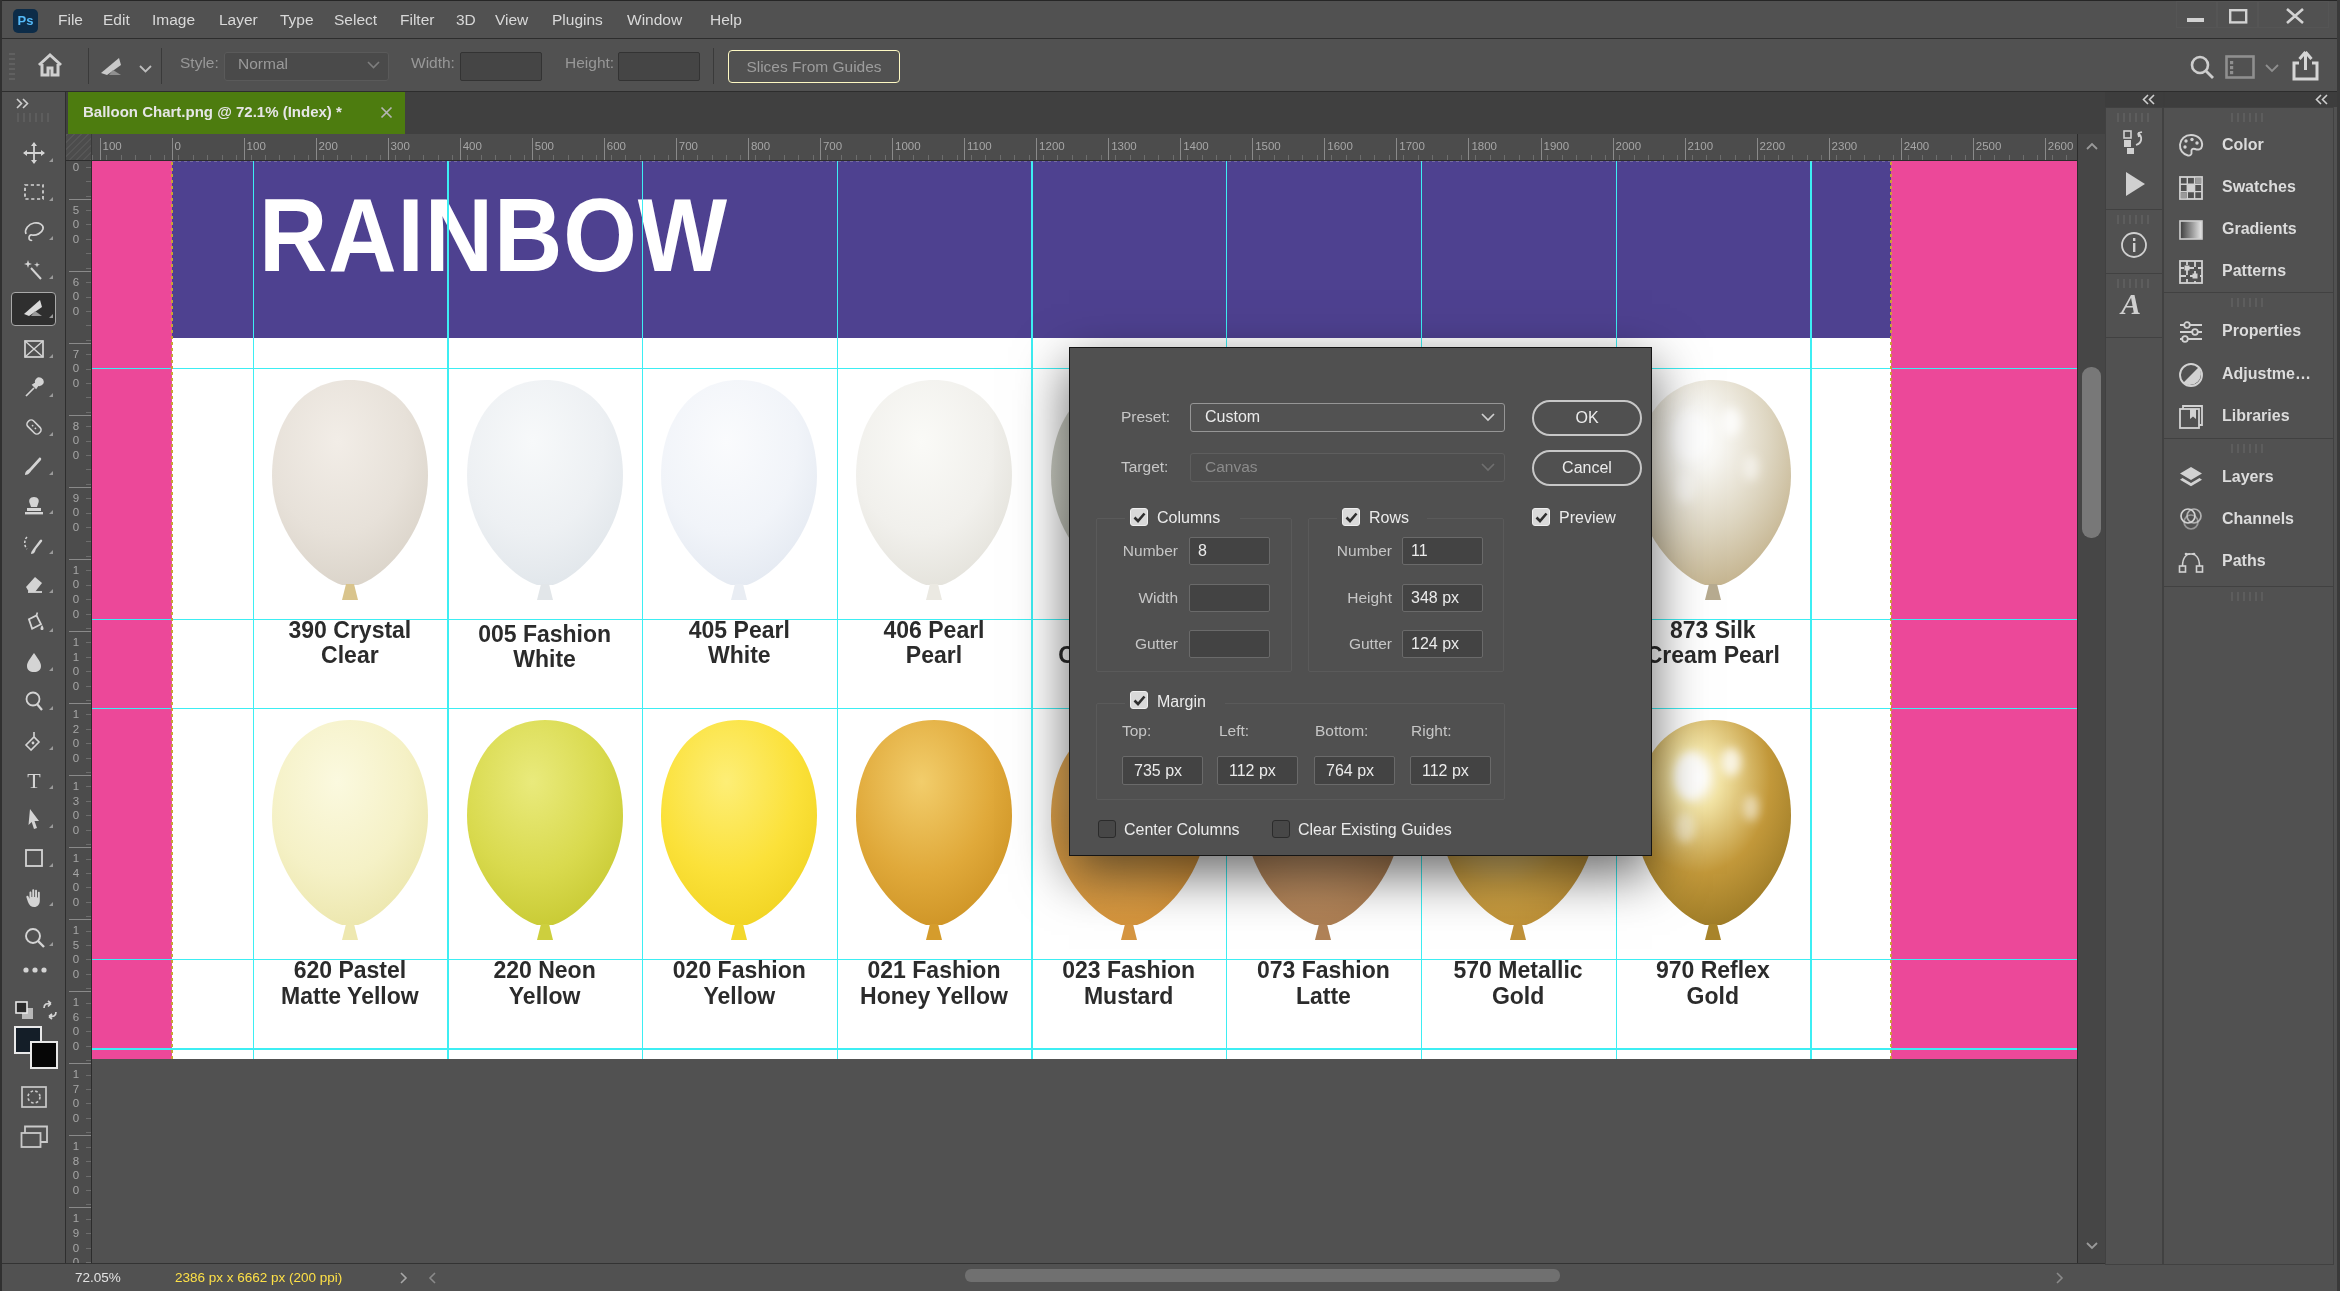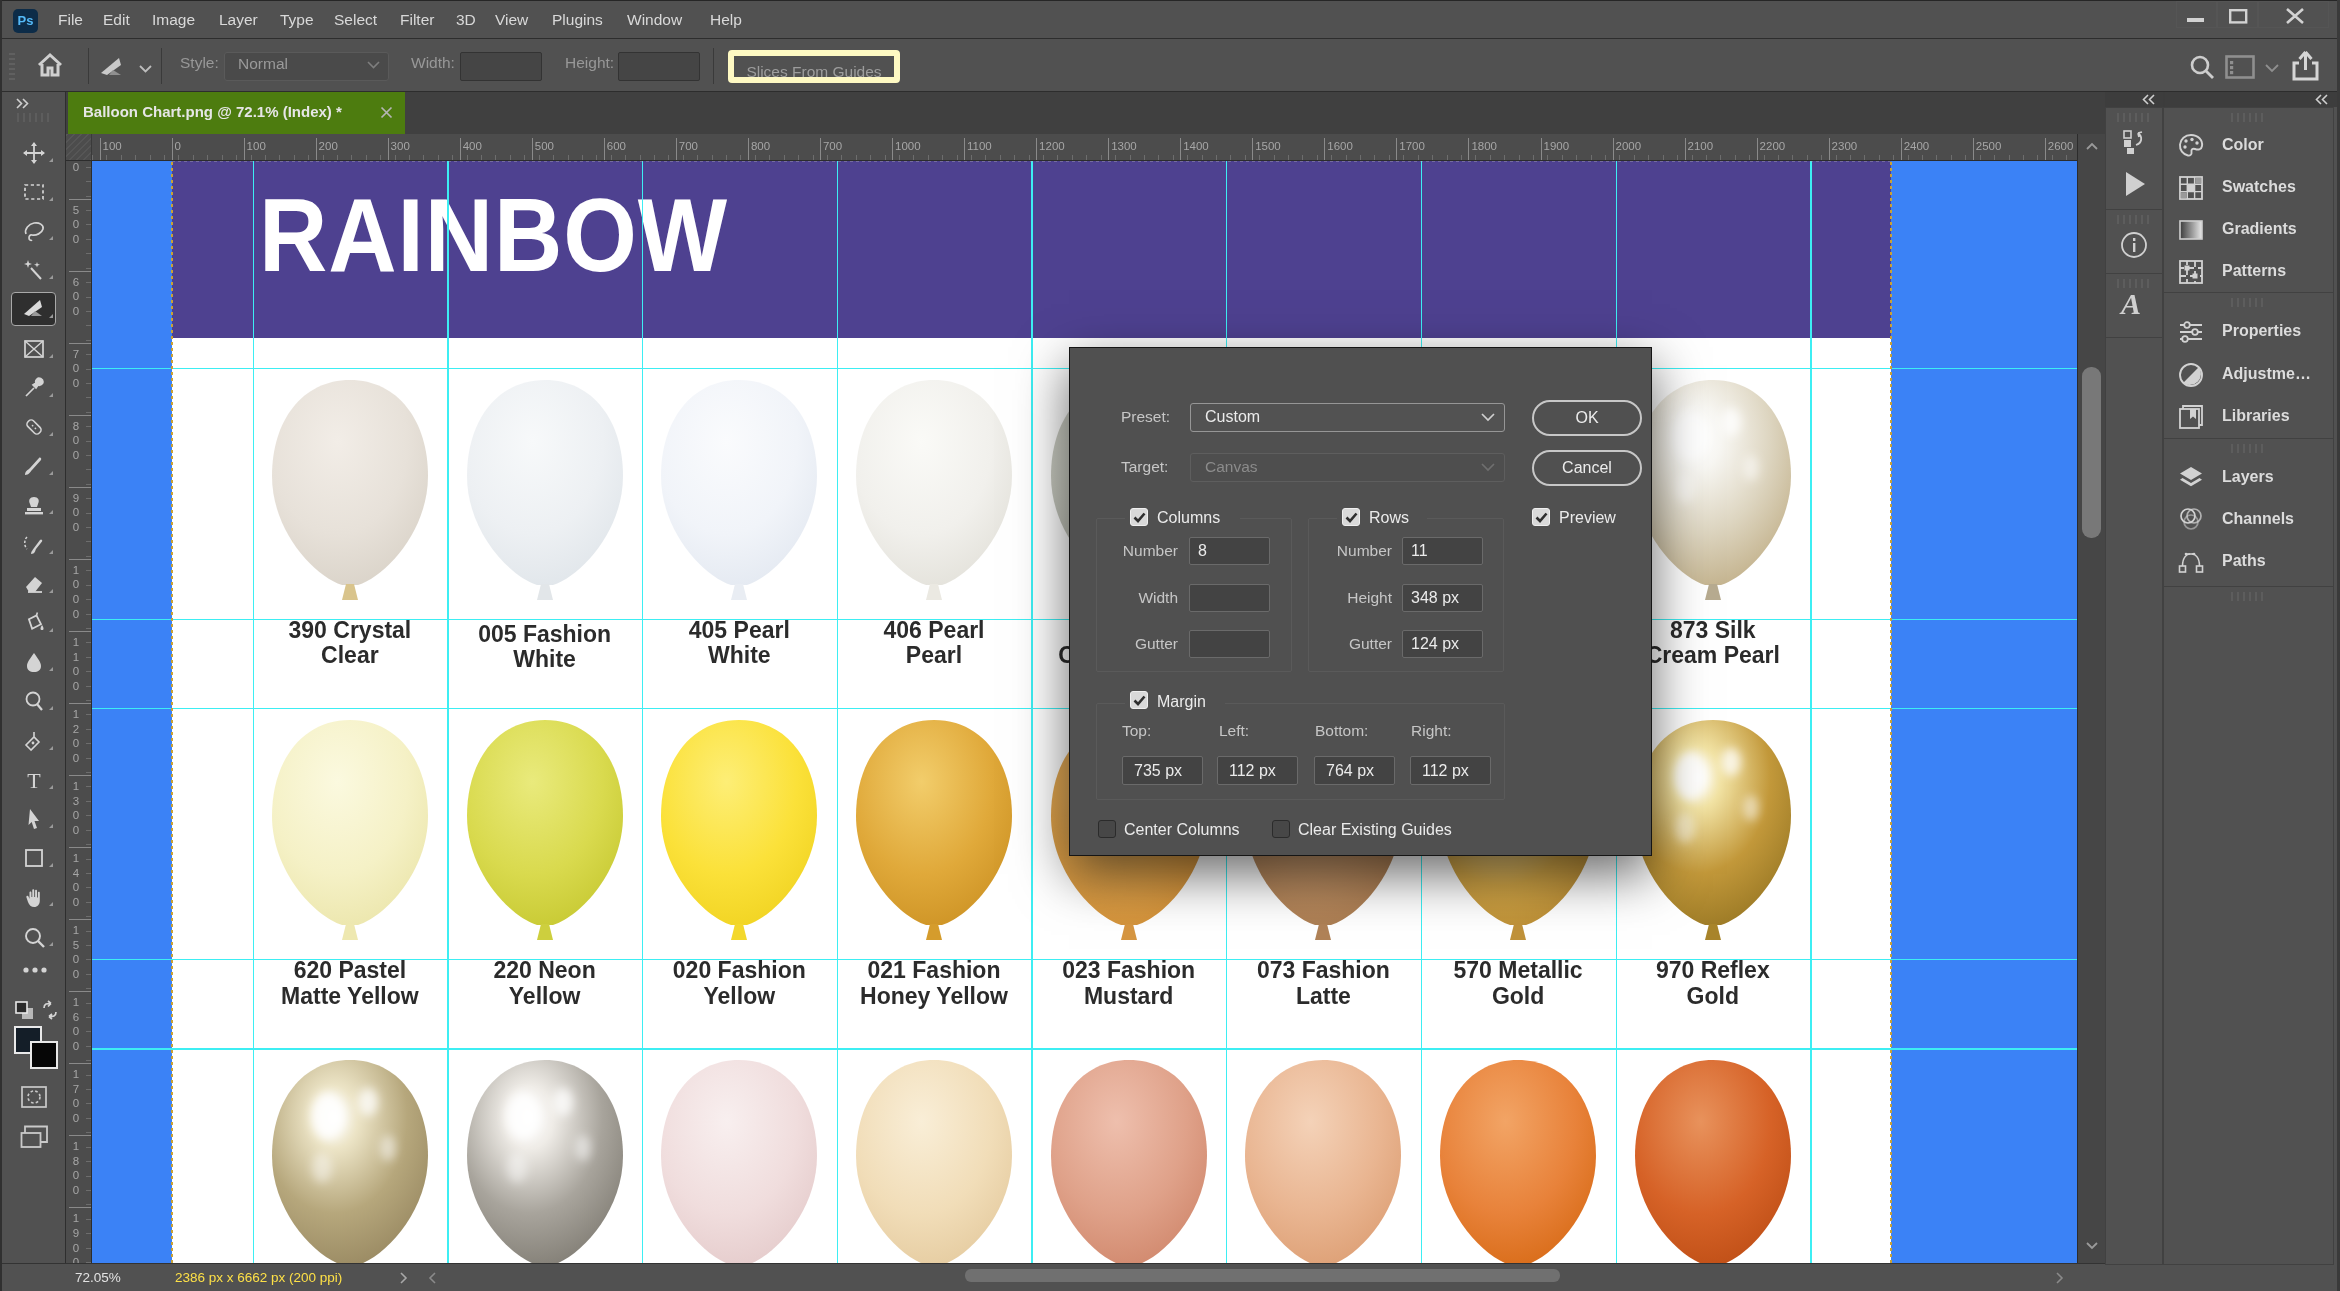--- a/index.html
+++ b/index.html
@@ -19,21 +19,21 @@
 .fld{position:absolute;background:#434343;border:1px solid #6a6a6a;border-radius:2px}
 .cb{position:absolute;width:18px;height:18px;border-radius:3px}
 .cb.on{background:#d9d9d9;border:1px solid #efefef}
 .cb.off{background:#474747;border:1px solid #2b2b2b}
 .pill{position:absolute;border:2px solid #c7c7c7;border-radius:18px;color:#ececec;
  font-size:16px;text-align:center;background:rgba(0,0,0,0)}
 .sep{position:absolute;width:1px;background:#3a3a3a}
 .grp{position:absolute;border:1px solid #5a5a5a;border-radius:2px}
 
 </style></head><body>
-<div class="a" style="left:92px;top:161px;width:1985px;height:1102px;background:#3b82f6;overflow:hidden;z-index:1">
+<div class="a" style="left:92px;top:161px;width:1985px;height:898px;background:#ec4899;overflow:hidden;z-index:1">
 <div class="a" style="left:79.5px;top:0;width:1719.1px;height:1102px;background:#fff"></div>
 <div class="a" style="left:79.5px;top:0;width:1719.1px;height:177.1px;background:#4e4190"></div>
 <div class="a" id="rainbow" style="left:167px;top:15px;color:#fff;font-weight:700;font-size:104px;letter-spacing:1px;transform:scaleX(0.91);transform-origin:left top">RAINBOW</div>
 <svg width="0" height="0" style="position:absolute">
       <defs>
         <path id="bshape" d="M80 2 C128 2 158 43 158 98 C158 153 116 198 88 207 L72 207 C44 198 2 153 2 98 C2 43 32 2 80 2 Z"></path>
         <filter id="bf" x="-50%" y="-50%" width="200%" height="200%">
           <feGaussianBlur stdDeviation="5"></feGaussianBlur>
         </filter>
         <radialGradient id="g0" cx="0.42" cy="0.30" r="0.82">
@@ -383,21 +383,21 @@
 <div class="a" style="left:223px;top:13px;width:165px;height:29px;background:#4a4a4a;border:1px solid #5a5a5a;border-radius:3px"></div>
 <span class="a" style="left:237px;top:16px;color:#9a9a9a;font-size:15.5px">Normal</span>
 <svg class="a" style="left:366px;top:22px" width="13" height="8">
       <path d="M1 1 L6.5 6.5 L12 1" fill="none" stroke="#7e7e7e" stroke-width="1.6"></path>
     </svg>
 <span class="a" style="left:410px;top:15px;color:#989898;font-size:15.5px">Width:</span>
 <div class="a" style="left:459px;top:13px;width:82px;height:29px;background:#454545;border:1px solid #333;border-radius:2px"></div>
 <span class="a" style="left:564px;top:15px;color:#989898;font-size:15.5px">Height:</span>
 <div class="a" style="left:617px;top:13px;width:82px;height:29px;background:#454545;border:1px solid #333;border-radius:2px"></div>
 <div class="sep" style="left:712px;top:9px;height:36px"></div>
-<div class="a" style="left:727px;top:11px;width:172px;height:33px;border:6px solid #fef9c3;border-radius:4px;color:#9d9d9d;font-size:15.5px;text-align:center;line-height:31px">Slices From Guides</div>
+<div class="a" style="left:727px;top:11px;width:172px;height:33px;border:1px solid #fef9c3;border-radius:4px;color:#9d9d9d;font-size:15.5px;text-align:center;line-height:31px">Slices From Guides</div>
 <svg class="a" style="left:2188px;top:15px" width="26" height="26" viewBox="0 0 26 26">
       <circle cx="11" cy="11" r="8" fill="none" stroke="#cdcdcd" stroke-width="2.6"></circle>
       <path d="M17 17 L24 24" stroke="#cdcdcd" stroke-width="2.8"></path>
     </svg>
 <svg class="a" style="left:2224px;top:16px" width="30" height="24" viewBox="0 0 30 24">
       <rect x="1.5" y="1.5" width="27" height="21" fill="none" stroke="#8f8f8f" stroke-width="2.6"></rect>
       <rect x="5" y="6" width="3.2" height="3.2" fill="#8f8f8f"></rect>
       <rect x="5" y="11" width="3.2" height="3.2" fill="#8f8f8f"></rect>
       <rect x="5" y="16" width="3.2" height="3.2" fill="#8f8f8f"></rect>
     </svg>

